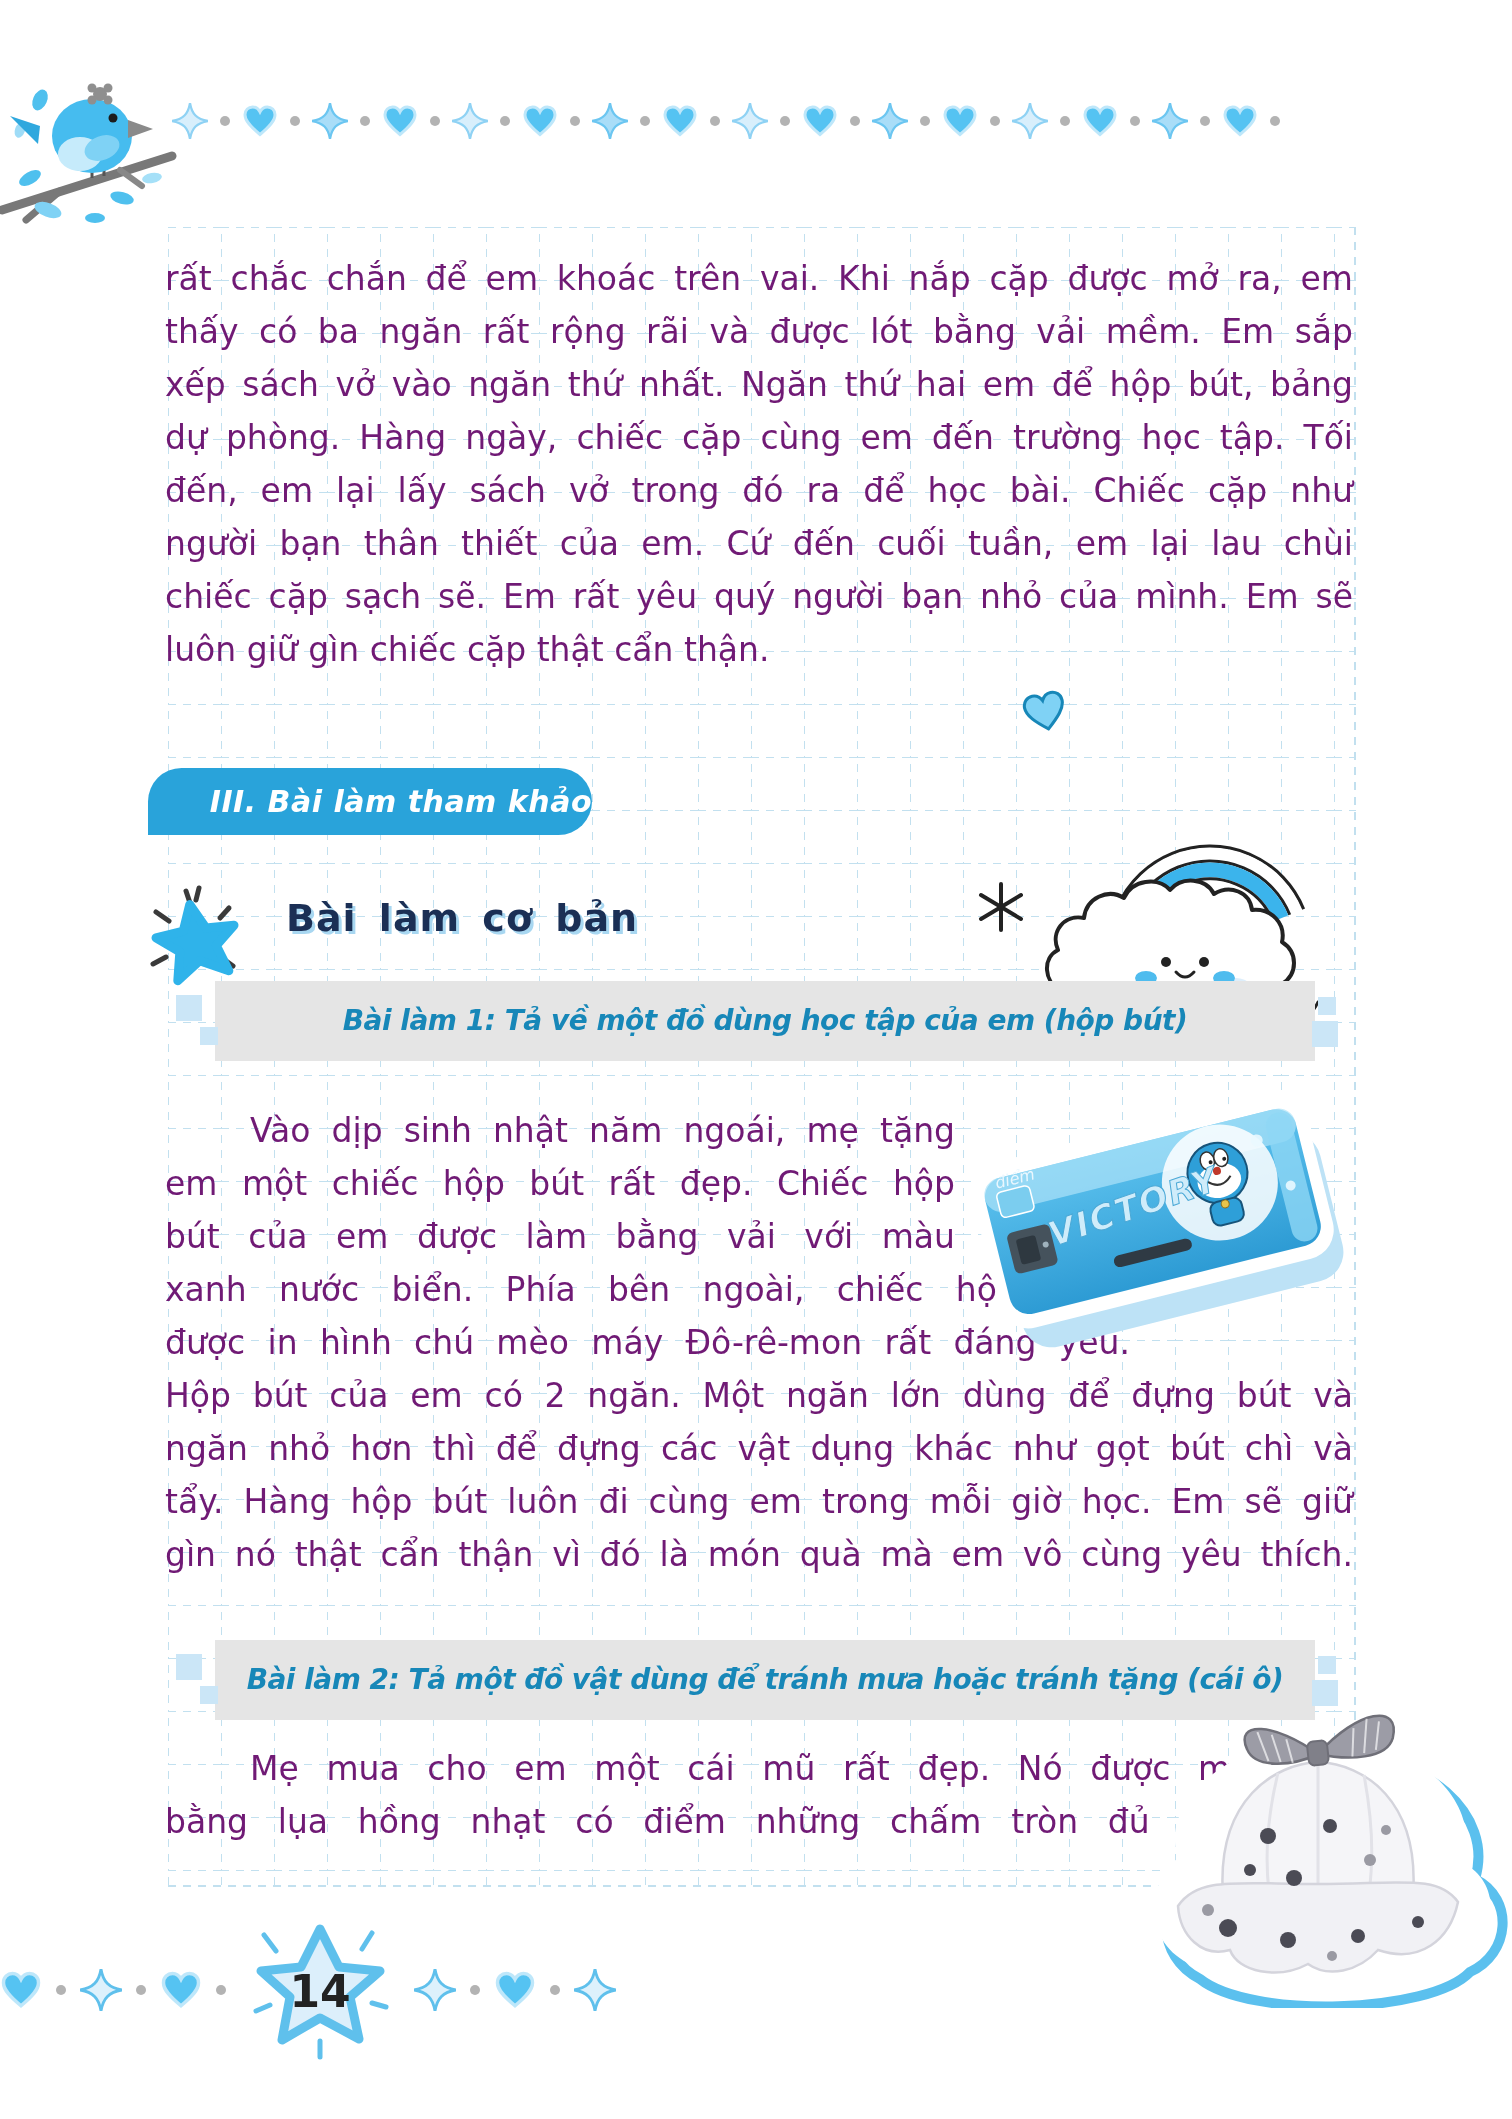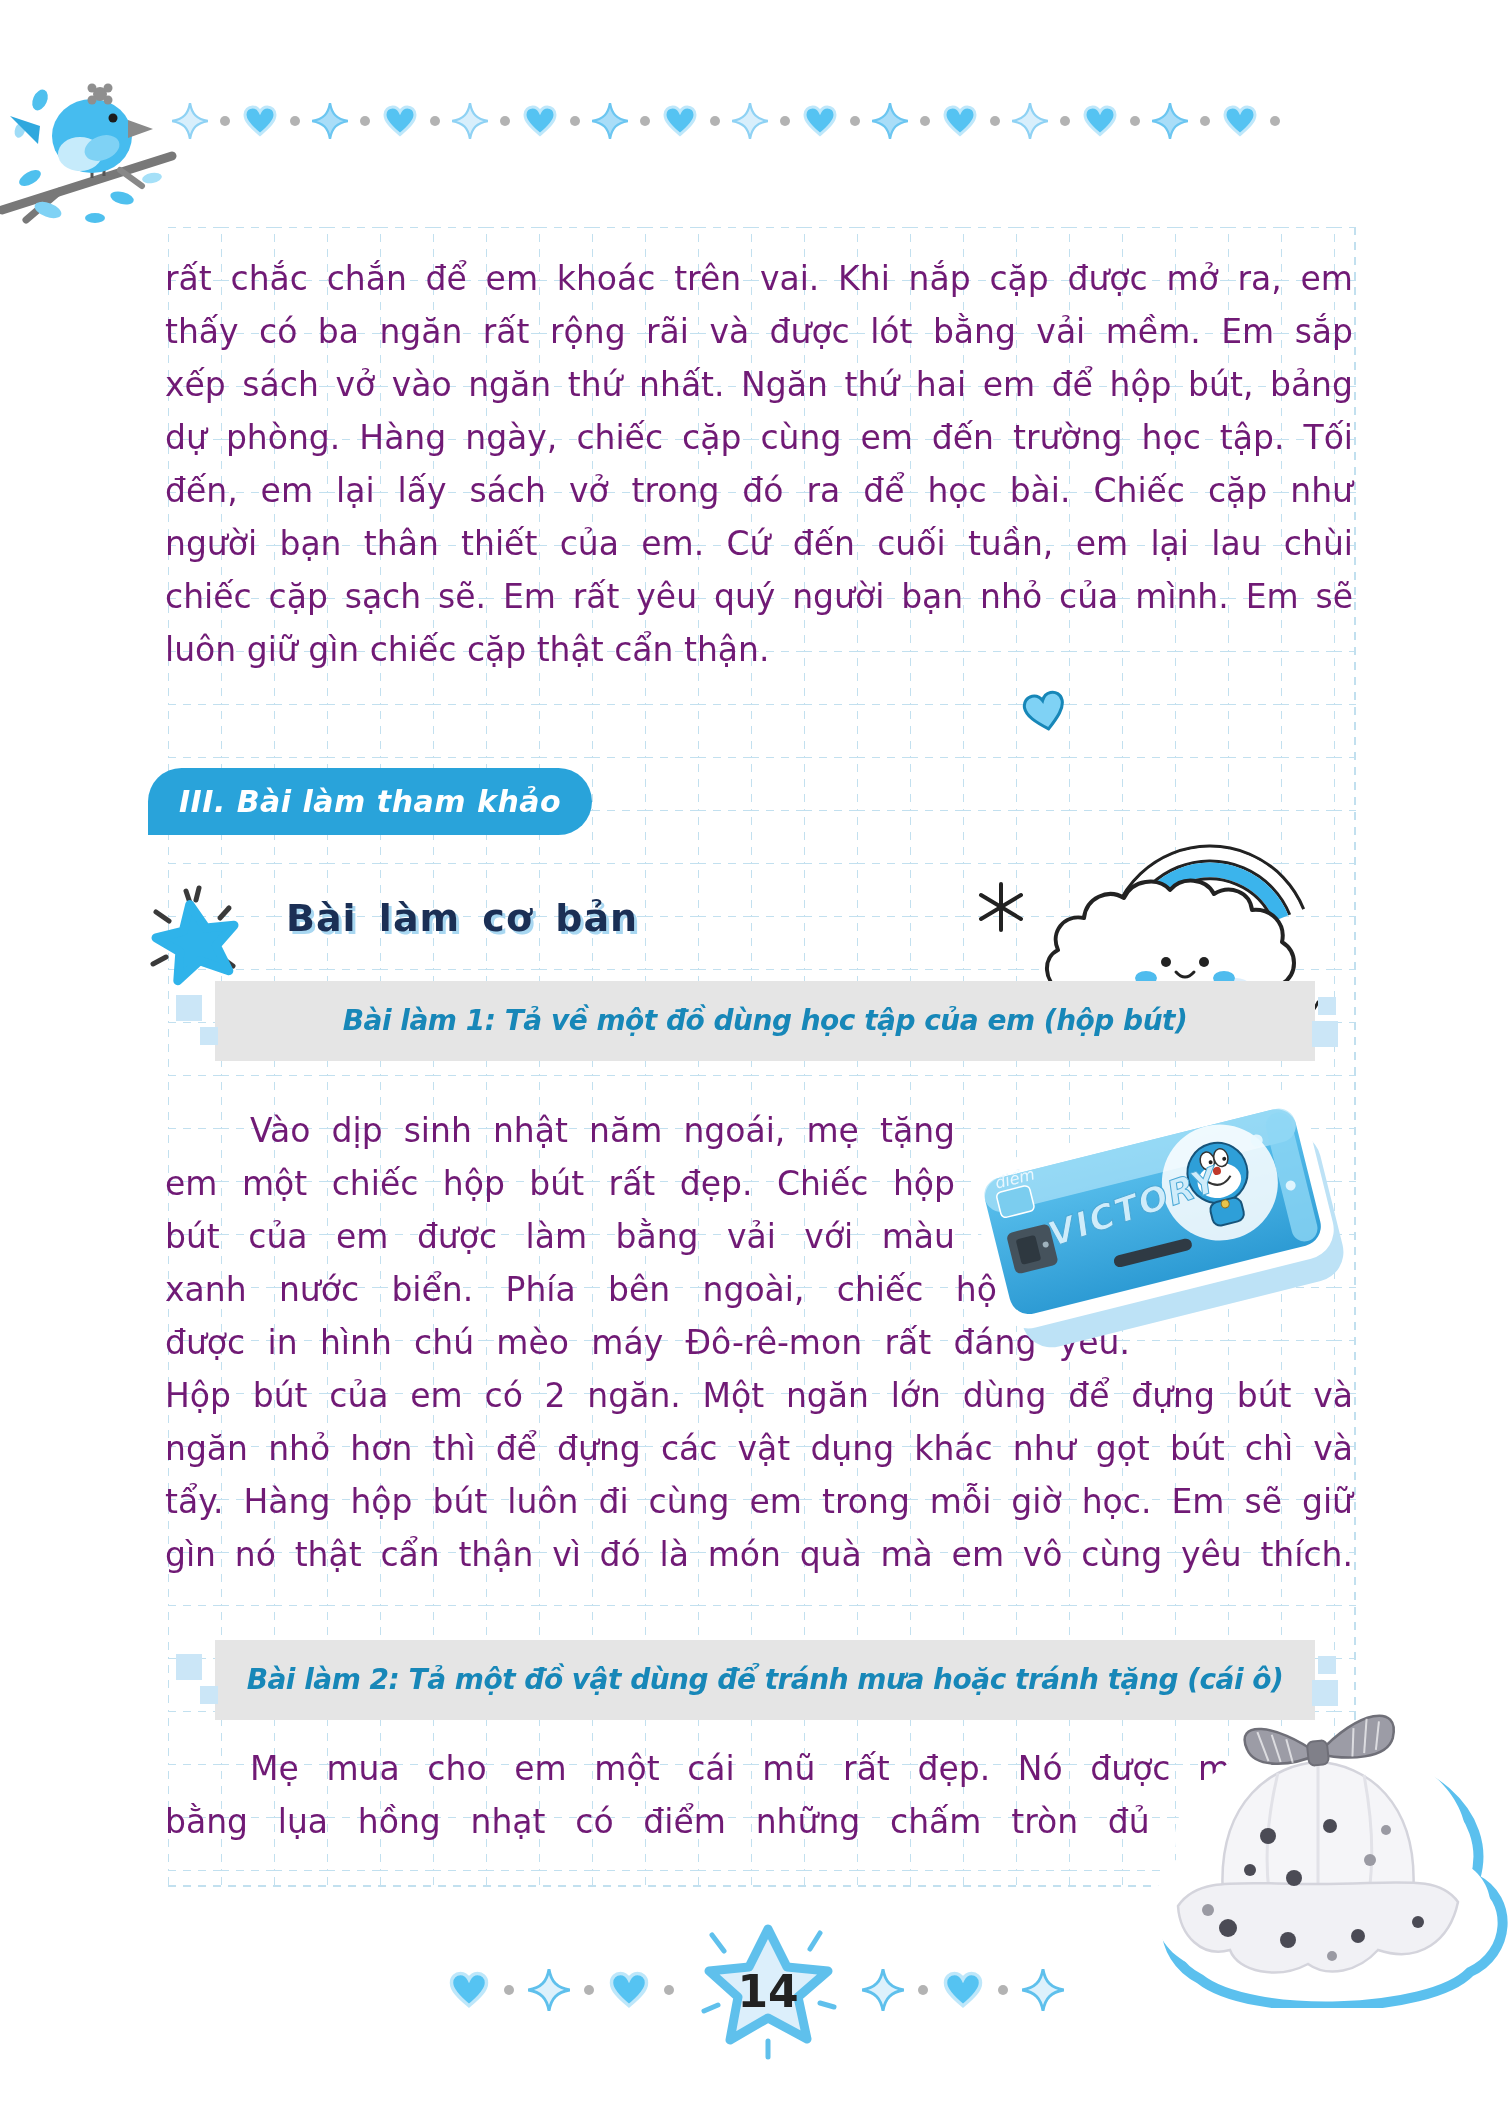--- a/index.html
+++ b/index.html
@@ -17,37 +17,37 @@
   .dot{width:10px;height:10px;border-radius:50%;background:#b3b3b3;flex:0 0 auto;}
 
   
   .para{position:absolute;left:165px;color:#701a75;}
   .l{height:53px;line-height:53px;font-size:33px;white-space:nowrap;}
   .j{white-space:normal;text-align:justify;text-align-last:justify;-moz-text-align-last:justify;}
 
   
   .badge{position:absolute;left:148px;top:768px;width:444px;height:67px;background:#29a3da;
          border-radius:36px 36px 36px 0;color:#ffffff;font-size:30px;font-weight:700;
-         font-style:italic;text-align:center;line-height:67px;letter-spacing:.5px;}
+         font-style:italic;text-align:right;line-height:67px;letter-spacing:.5px;}
 
   
   .subheading{position:absolute;left:262px;top:886px;height:64px;line-height:64px;
               font-size:38px;font-weight:700;color:#1b2f55;letter-spacing:1px;word-spacing:8px;
               text-shadow:3px 3px 0 #a8d7f1;margin-left:24px;}
 
   
   .banner{position:absolute;left:215px;width:1100px;height:80px;background:#e5e5e5;
           text-align:center;}
   .banner-text{line-height:80px;font-size:28px;font-weight:700;font-style:italic;
                color:#1787b8;letter-spacing:-0.5px;white-space:nowrap;}
   .px-sq{position:absolute;background:#cbe6f7;}
 
   
   .footer-row{position:absolute;left:0;top:1915px;width:1512px;height:150px;
-              display:flex;align-items:center;justify-content:center;gap:14px;}
+              display:flex;align-items:center;gap:14px;}
   .pageno{font-size:44px;font-weight:700;fill:#222222;font-family:"DejaVu Sans",sans-serif;}
 </style>
 </head>
 <body>
 
 <div class="page">
 
   <svg class="grid-svg" width="1188" height="1660">
     <defs>
       <pattern id="gp" width="53" height="53" patternUnits="userSpaceOnUse">

